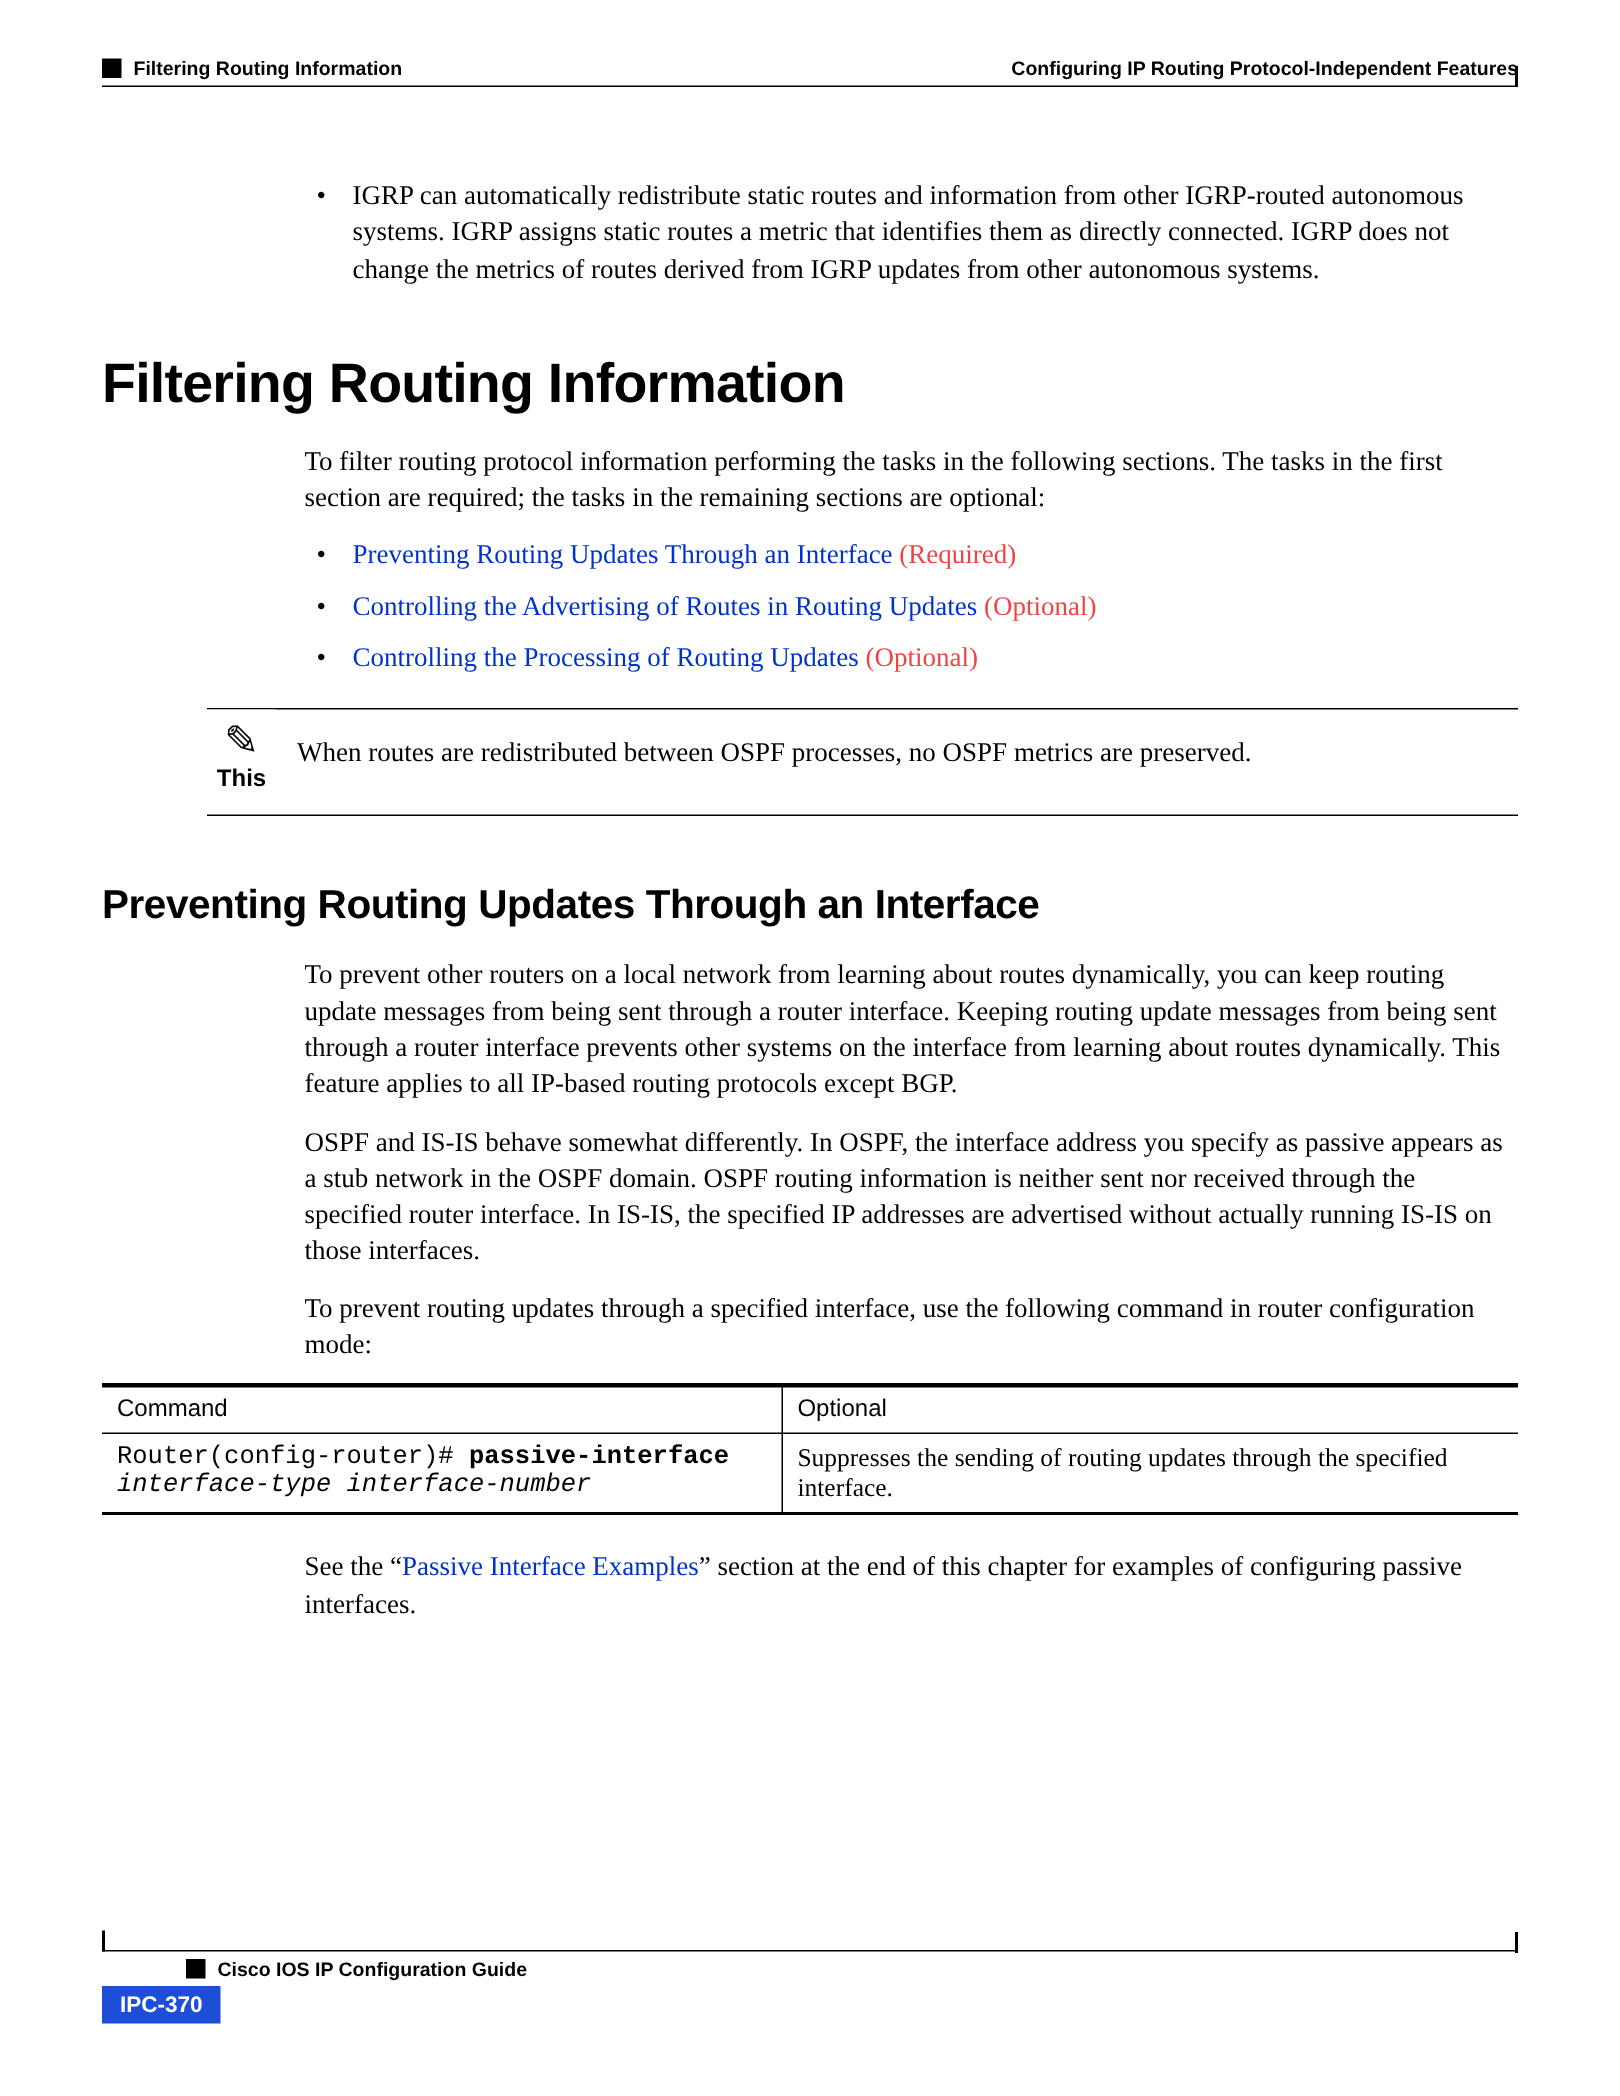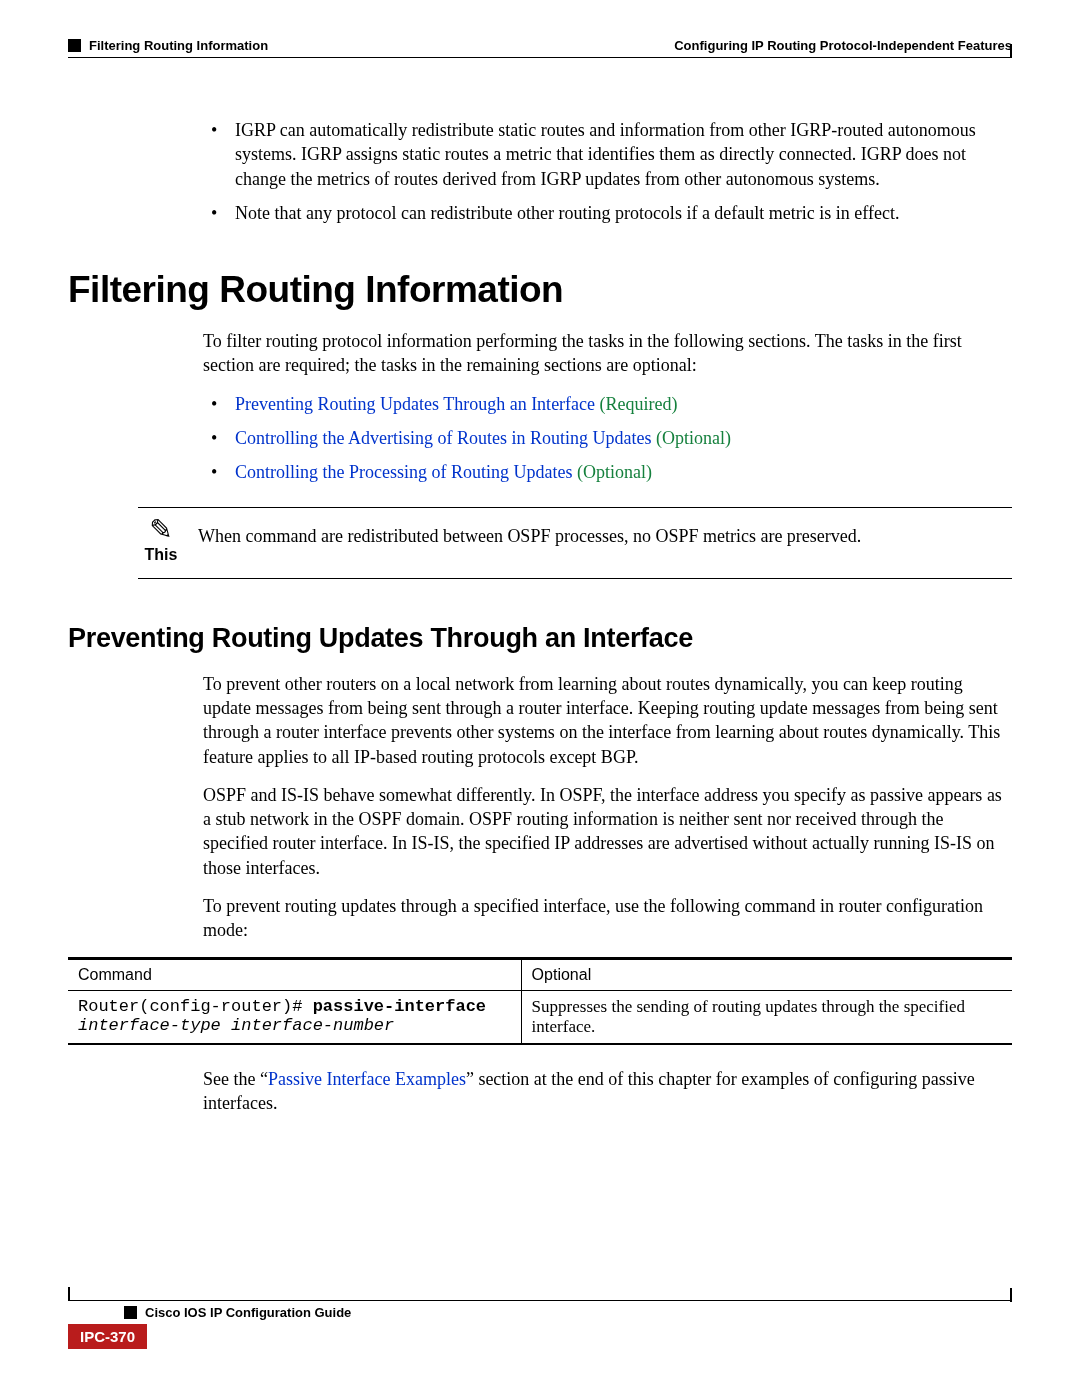--- a/index.html
+++ b/index.html
@@ -58,21 +58,21 @@
   }
   h2.subsection {
     font-family: Arial, Helvetica, sans-serif;
     font-weight: bold;
     font-size: 27px;
     letter-spacing: -0.3px;
     margin: 44px 0 18px -135px;
   }
   p.body { line-height: 1.35; margin-bottom: 14px; }
   a.xref { color: #0033cc; text-decoration: none; }
-  .req-opt { color: #15803d; }
+  .req-opt { color: #ef4444; }
 
   .note-block {
     display: flex;
     align-items: flex-start;
     gap: 14px;
     margin: 22px 0 8px -65px;
     border-top: 1px solid #000;
     border-bottom: 1px solid #000;
     padding: 0 0 14px 0;
   }
@@ -149,21 +149,21 @@
   .footer-row {
     display: flex; align-items: flex-start; gap: 8px;
     font-family: Arial, Helvetica, sans-serif;
     font-size: 13px; font-weight: bold;
   }
   .footer-square {
     width: 13px; height: 13px; background: #000; display: inline-block;
     margin-left: 56px; margin-top: 1px;
   }
   .page-badge {
-    background: #b91c1c; color: #fff;
+    background: #1d4ed8; color: #fff;
     font-family: Arial, Helvetica, sans-serif;
     font-weight: bold; font-size: 15px;
     padding: 4px 12px;
     display: inline-block;
     margin-top: 4px;
   }
 </style>
 </head>
 <body>
 
@@ -175,21 +175,20 @@
   <div>Configuring IP Routing Protocol-Independent Features</div>
 </div>
 <div class="header-rule">
   <span class="header-tick"></span>
 </div>
 
 <div class="content">
 
   <ul class="bullets">
     <li>IGRP can automatically redistribute static routes and information from other IGRP-routed autonomous systems. IGRP assigns static routes a metric that identifies them as directly connected. IGRP does not change the metrics of routes derived from IGRP updates from other autonomous systems.</li>
-    <li>Note that any protocol can redistribute other routing protocols if a default metric is in effect.</li>
   </ul>
 
   <h1 class="section">Filtering Routing Information</h1>
   <p class="body">To filter routing protocol information performing the tasks in the following sections. The tasks in the first section are required; the tasks in the remaining sections are optional:</p>
 
   <ul class="bullets">
     <li>
       <a class="xref">Preventing Routing Updates Through an Interface</a><span class="req-opt"> (Required)</span>
     </li>
     <li>
@@ -198,21 +197,21 @@
     <li>
       <a class="xref">Controlling the Processing of Routing Updates</a><span class="req-opt"> (Optional)</span>
     </li>
   </ul>
 
   <div class="note-block">
     <div class="note-icon-col">
       <span class="note-pencil">✎</span>
       <div class="note-label">This</div>
     </div>
-    <div class="note-text">When command are redistributed between OSPF processes, no OSPF metrics are preserved.</div>
+    <div class="note-text">When routes are redistributed between OSPF processes, no OSPF metrics are preserved.</div>
   </div>
 
   <h2 class="subsection">Preventing Routing Updates Through an Interface</h2>
   <p class="body">To prevent other routers on a local network from learning about routes dynamically, you can keep routing update messages from being sent through a router interface. Keeping routing update messages from being sent through a router interface prevents other systems on the interface from learning about routes dynamically. This feature applies to all IP-based routing protocols except BGP.</p>
   <p class="body">OSPF and IS-IS behave somewhat differently. In OSPF, the interface address you specify as passive appears as a stub network in the OSPF domain. OSPF routing information is neither sent nor received through the specified router interface. In IS-IS, the specified IP addresses are advertised without actually running IS-IS on those interfaces.</p>
   <p class="body">To prevent routing updates through a specified interface, use the following command in router configuration mode:</p>
 
   <table class="cmd-table">
     <thead>
       <tr>

